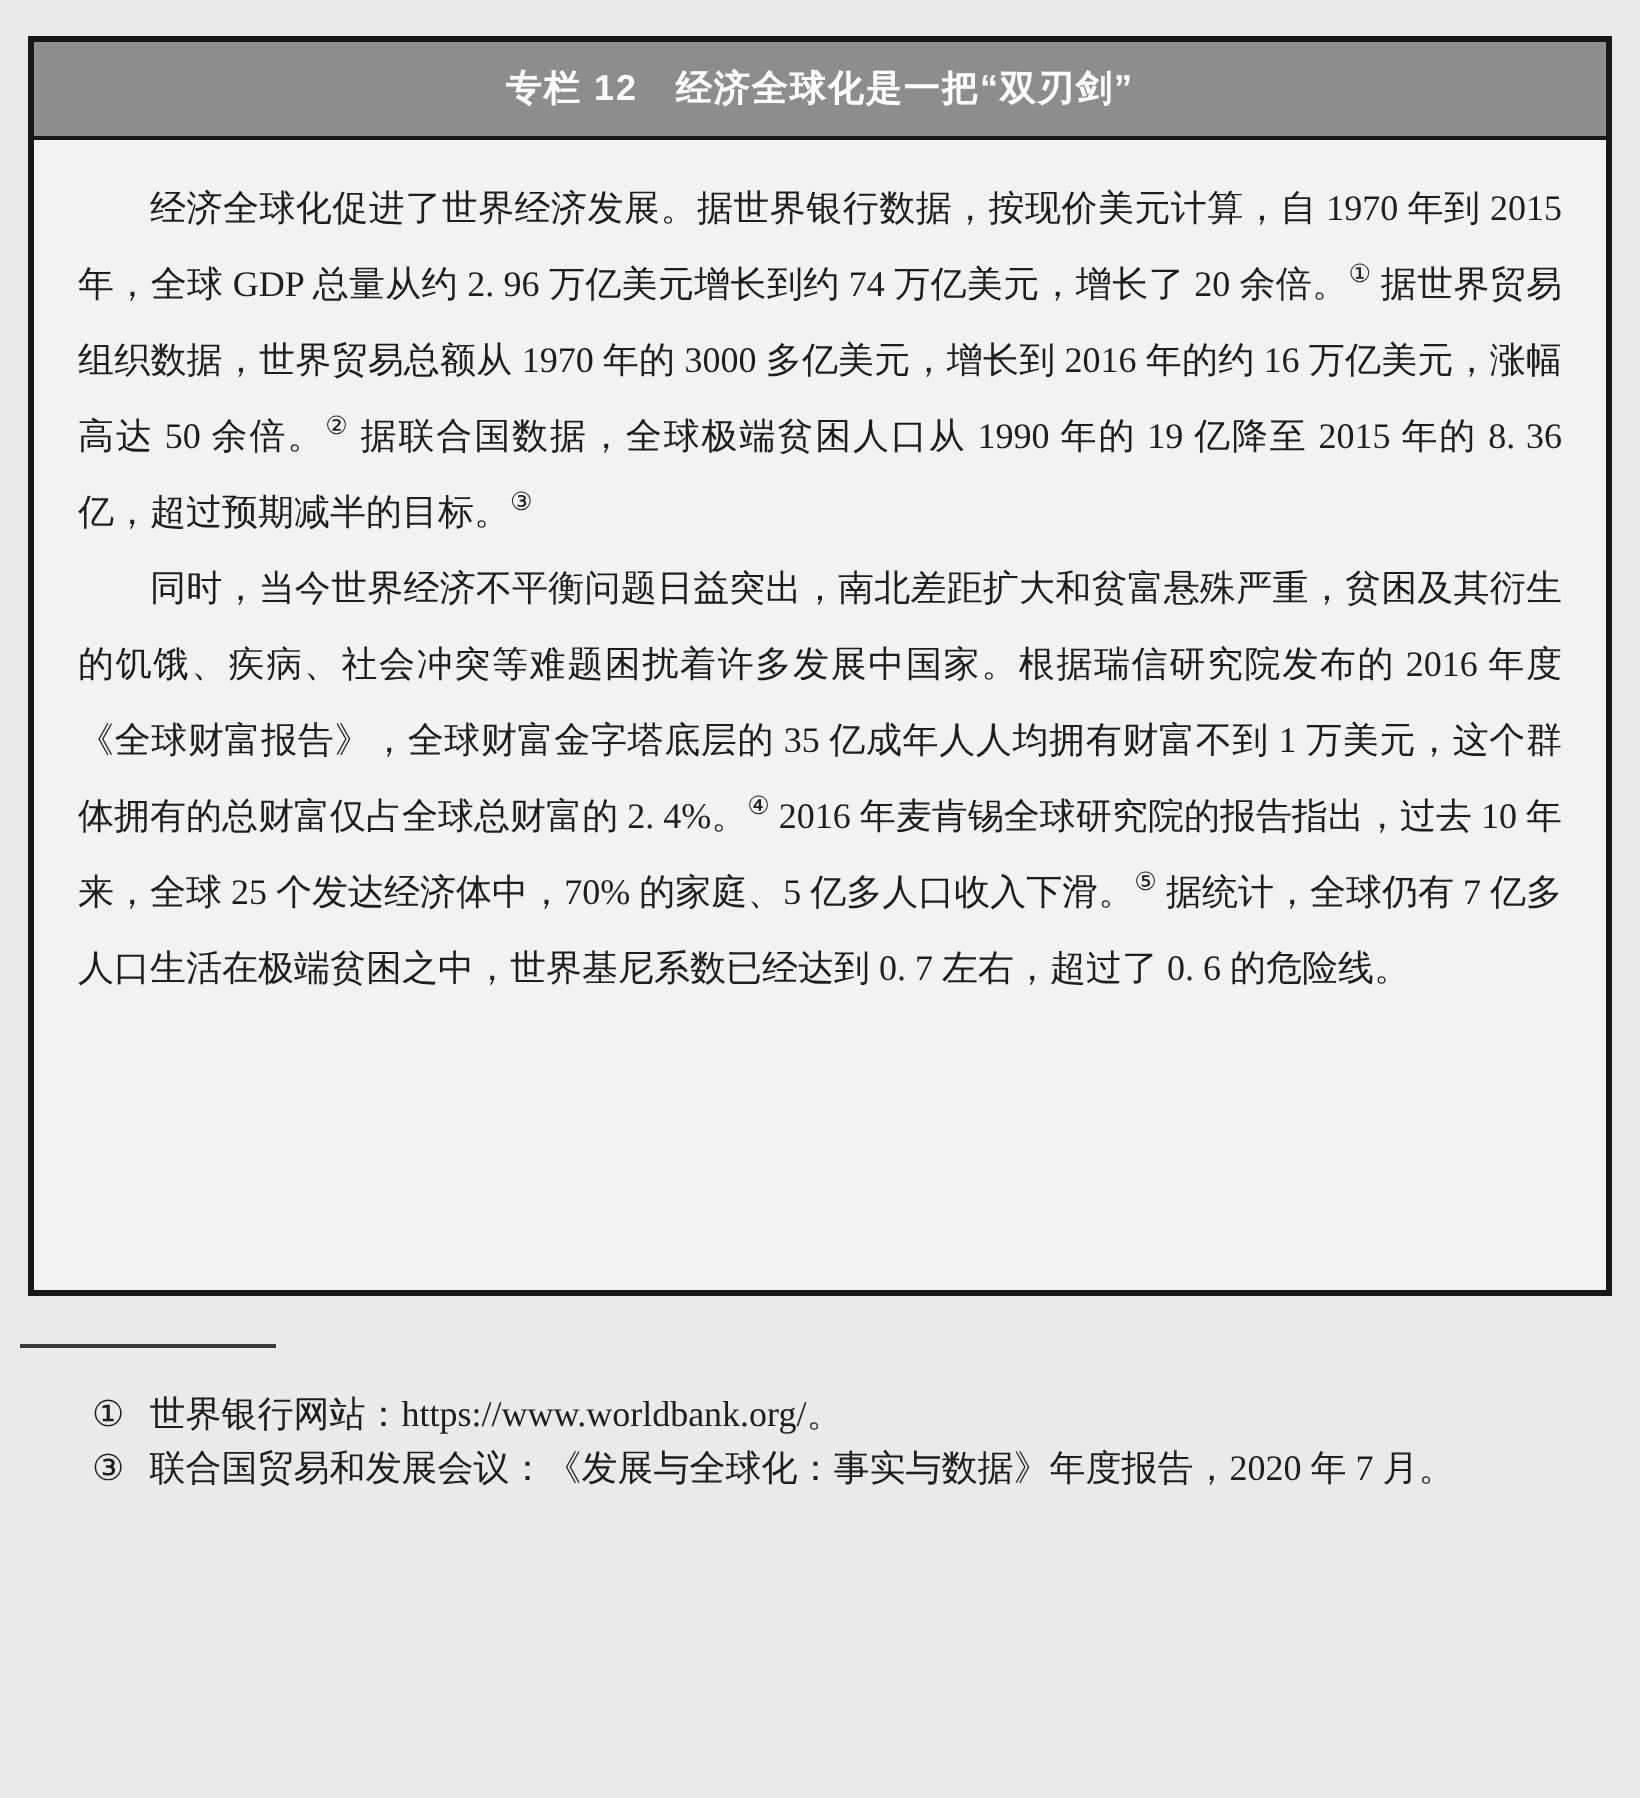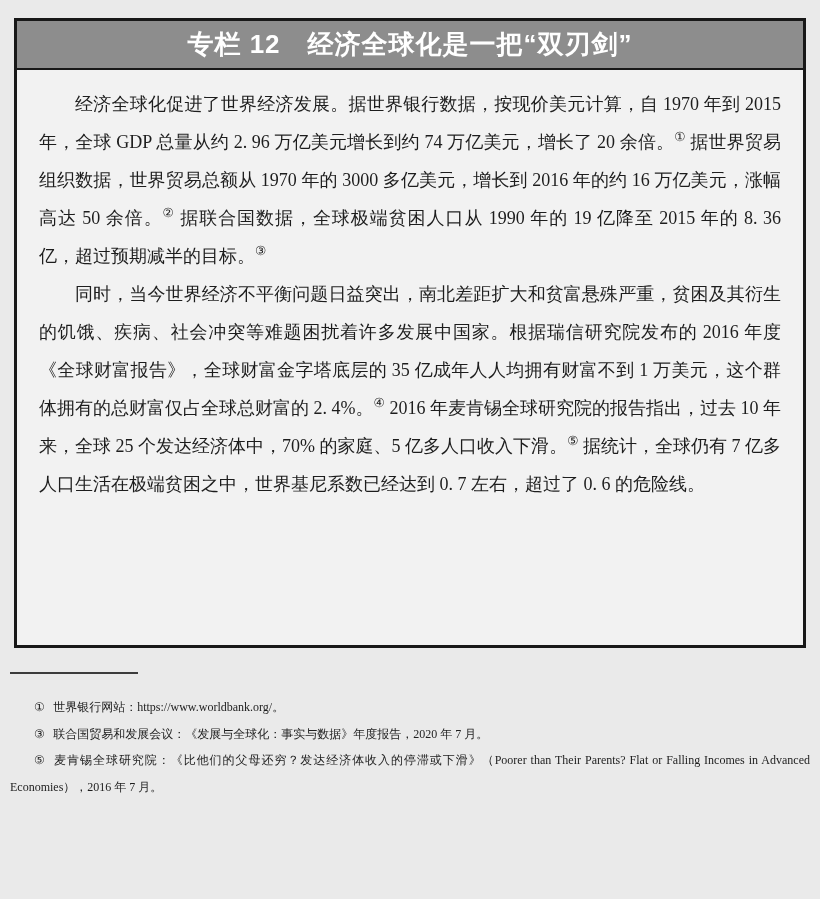--- a/index.html
+++ b/index.html
@@ -25,42 +25,42 @@
   .box-header{
     background:var(--header-bg);
     height:47px;line-height:47px;
     text-align:center;
     border-bottom:2px solid var(--border-color);
   }
   .box-title{
     color:#ffffff;
     font-family:"Liberation Sans","DejaVu Sans",sans-serif;
     font-weight:bold;
-    font-size:26px;
+    font-size:18px;
     letter-spacing:1px;
   }
   .box-body{
     padding:15px 22px 26px 22px;
     font-size:18px;
     line-height:38px;
     text-align:justify;
   }
   .para{margin:0;text-indent:2em;}
   .fnref{
     font-size:70%;
     line-height:0;
     vertical-align:super;
   }
   .fn-separator{
     position:absolute;left:10px;top:672px;width:128px;height:0;
     border-top:2px solid #3c3c3c;
   }
   .footnotes{
     position:absolute;left:10px;top:694px;width:800px;
-    font-size:12px;line-height:26.5px;
+    font-size:18px;line-height:26.5px;
     text-align:justify;
   }
   .footnote{margin:0;text-indent:2em;}
   .fn-marker{margin-right:0.7em;}
 </style>
 </head>
 <body>
 
 <div class="box">
   <div class="box-header">
@@ -70,14 +70,13 @@
       <p class="para"><span class="para-text">经济全球化促进了世界经济发展。据世界银行数据，按现价美元计算，自 1970 年到 2015 年，全球 GDP 总量从约 2. 96 万亿美元增长到约 74 万亿美元，增长了 20 余倍。</span><sup class="fnref">①</sup><span class="para-text"> 据世界贸易组织数据，世界贸易总额从 1970 年的 3000 多亿美元，增长到 2016 年的约 16 万亿美元，涨幅高达 50 余倍。</span><sup class="fnref">②</sup><span class="para-text"> 据联合国数据，全球极端贫困人口从 1990 年的 19 亿降至 2015 年的 8. 36 亿，超过预期减半的目标。</span><sup class="fnref">③</sup></p>
       <p class="para"><span class="para-text">同时，当今世界经济不平衡问题日益突出，南北差距扩大和贫富悬殊严重，贫困及其衍生的饥饿、疾病、社会冲突等难题困扰着许多发展中国家。根据瑞信研究院发布的 2016 年度《全球财富报告》，全球财富金字塔底层的 35 亿成年人人均拥有财富不到 1 万美元，这个群体拥有的总财富仅占全球总财富的 2. 4%。</span><sup class="fnref">④</sup><span class="para-text"> 2016 年麦肯锡全球研究院的报告指出，过去 10 年来，全球 25 个发达经济体中，70% 的家庭、5 亿多人口收入下滑。</span><sup class="fnref">⑤</sup><span class="para-text"> 据统计，全球仍有 7 亿多人口生活在极端贫困之中，世界基尼系数已经达到 0. 7 左右，超过了 0. 6 的危险线。</span></p>
     </div>
 </div>
 
 <div class="fn-separator"></div>
 
 <div class="footnotes">
     <p class="footnote"><span class="fn-marker">①</span><span class="fn-text">世界银行网站：https://www.worldbank.org/。</span></p>
     <p class="footnote"><span class="fn-marker">③</span><span class="fn-text">联合国贸易和发展会议：《发展与全球化：事实与数据》年度报告，2020 年 7 月。</span></p>
-    <p class="footnote"><span class="fn-marker">⑤</span><span class="fn-text">麦肯锡全球研究院：《比他们的父母还穷？发达经济体收入的停滞或下滑》（Poorer than Their Parents? Flat or Falling Incomes in Advanced Economies），2016 年 7 月。</span></p>
   </div>
 
 </body></html>

